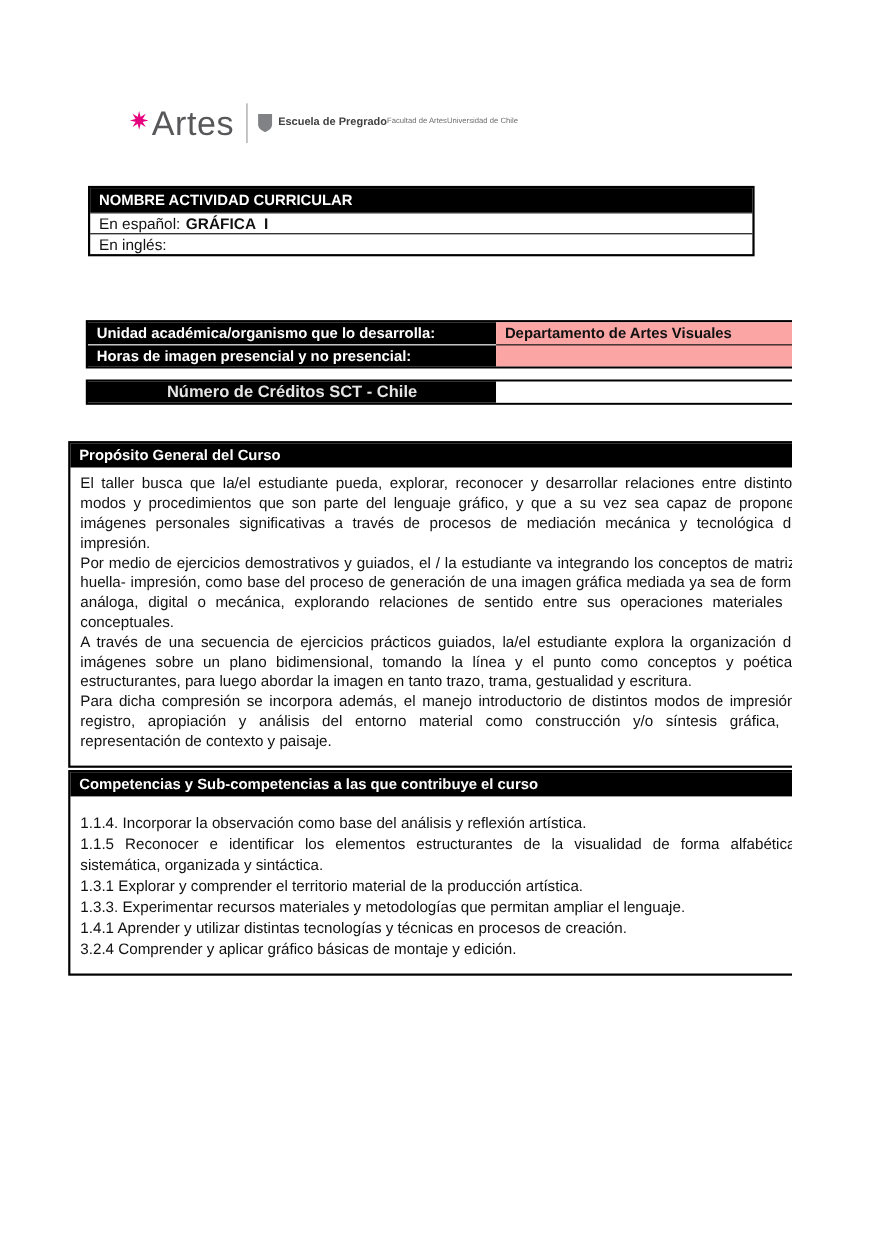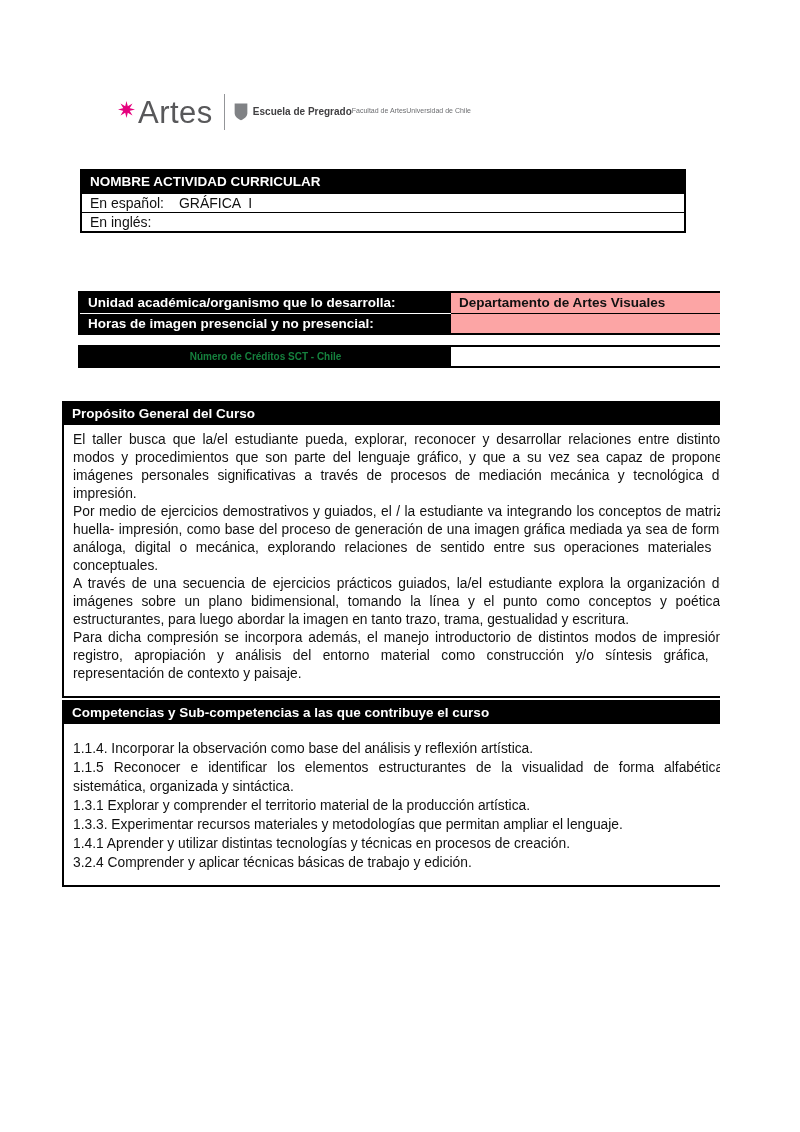--- a/index.html
+++ b/index.html
@@ -61,21 +61,21 @@
     background: #fff;
   }
   .t1-row {
     border-top: 1px solid #000;
     padding: 1px 8px;
     font-size: 14px;
     height: 19px;
     line-height: 17px;
     white-space: pre;
   }
-  .t1-row .val { font-weight: 400; margin-left: 15px; white-space: pre; }
+  .t1-row .val { font-weight: 700; margin-left: 5px; white-space: pre; }
 
   
   .t2 {
     position: absolute;
     left: 78px;
     top: 291px;
     width: 644px;
     border: 2px solid #000;
     background: #fff;
   }
@@ -107,23 +107,23 @@
     top: 345px;
     width: 644px;
     border: 2px solid #000;
     background: #fff;
     display: flex;
     height: 23px;
   }
   .t3-left {
     width: 371px;
     background: #000;
-    color: #15803d;
-    font-weight: 700;
-    font-size: 10px;
+    color: #e5e5e5;
+    font-weight: 700;
+    font-size: 15px;
     text-align: center;
     line-height: 19px;
   }
   .t3-right { flex: 1; background: #fff; }
 
   
   .section {
     position: absolute;
     left: 62px;
     width: 676px;
@@ -205,17 +205,17 @@
   </div>
 
   <div class="section section-competencias">
     <div class="black-bar">Competencias y Sub-competencias a las que contribuye el curso</div>
     <div class="section-body comp-body">
       <p class="comp-item">1.1.4. Incorporar la observación como base del análisis y reflexión artística.</p>
       <p class="comp-item">1.1.5 Reconocer e identificar los elementos estructurantes de la visualidad de forma alfabética, sistemática, organizada y sintáctica.</p>
       <p class="comp-item">1.3.1 Explorar y comprender el territorio material de la producción artística.</p>
       <p class="comp-item">1.3.3. Experimentar recursos materiales y metodologías que permitan ampliar el lenguaje.</p>
       <p class="comp-item">1.4.1 Aprender y utilizar distintas tecnologías y técnicas en procesos de creación.</p>
-      <p class="comp-item">3.2.4 Comprender y aplicar técnicas básicas de trabajo y edición.</p>
+      <p class="comp-item">3.2.4 Comprender y aplicar gráfico básicas de montaje y edición.</p>
     </div>
   </div>
 
 </div>
 
 </body></html>

